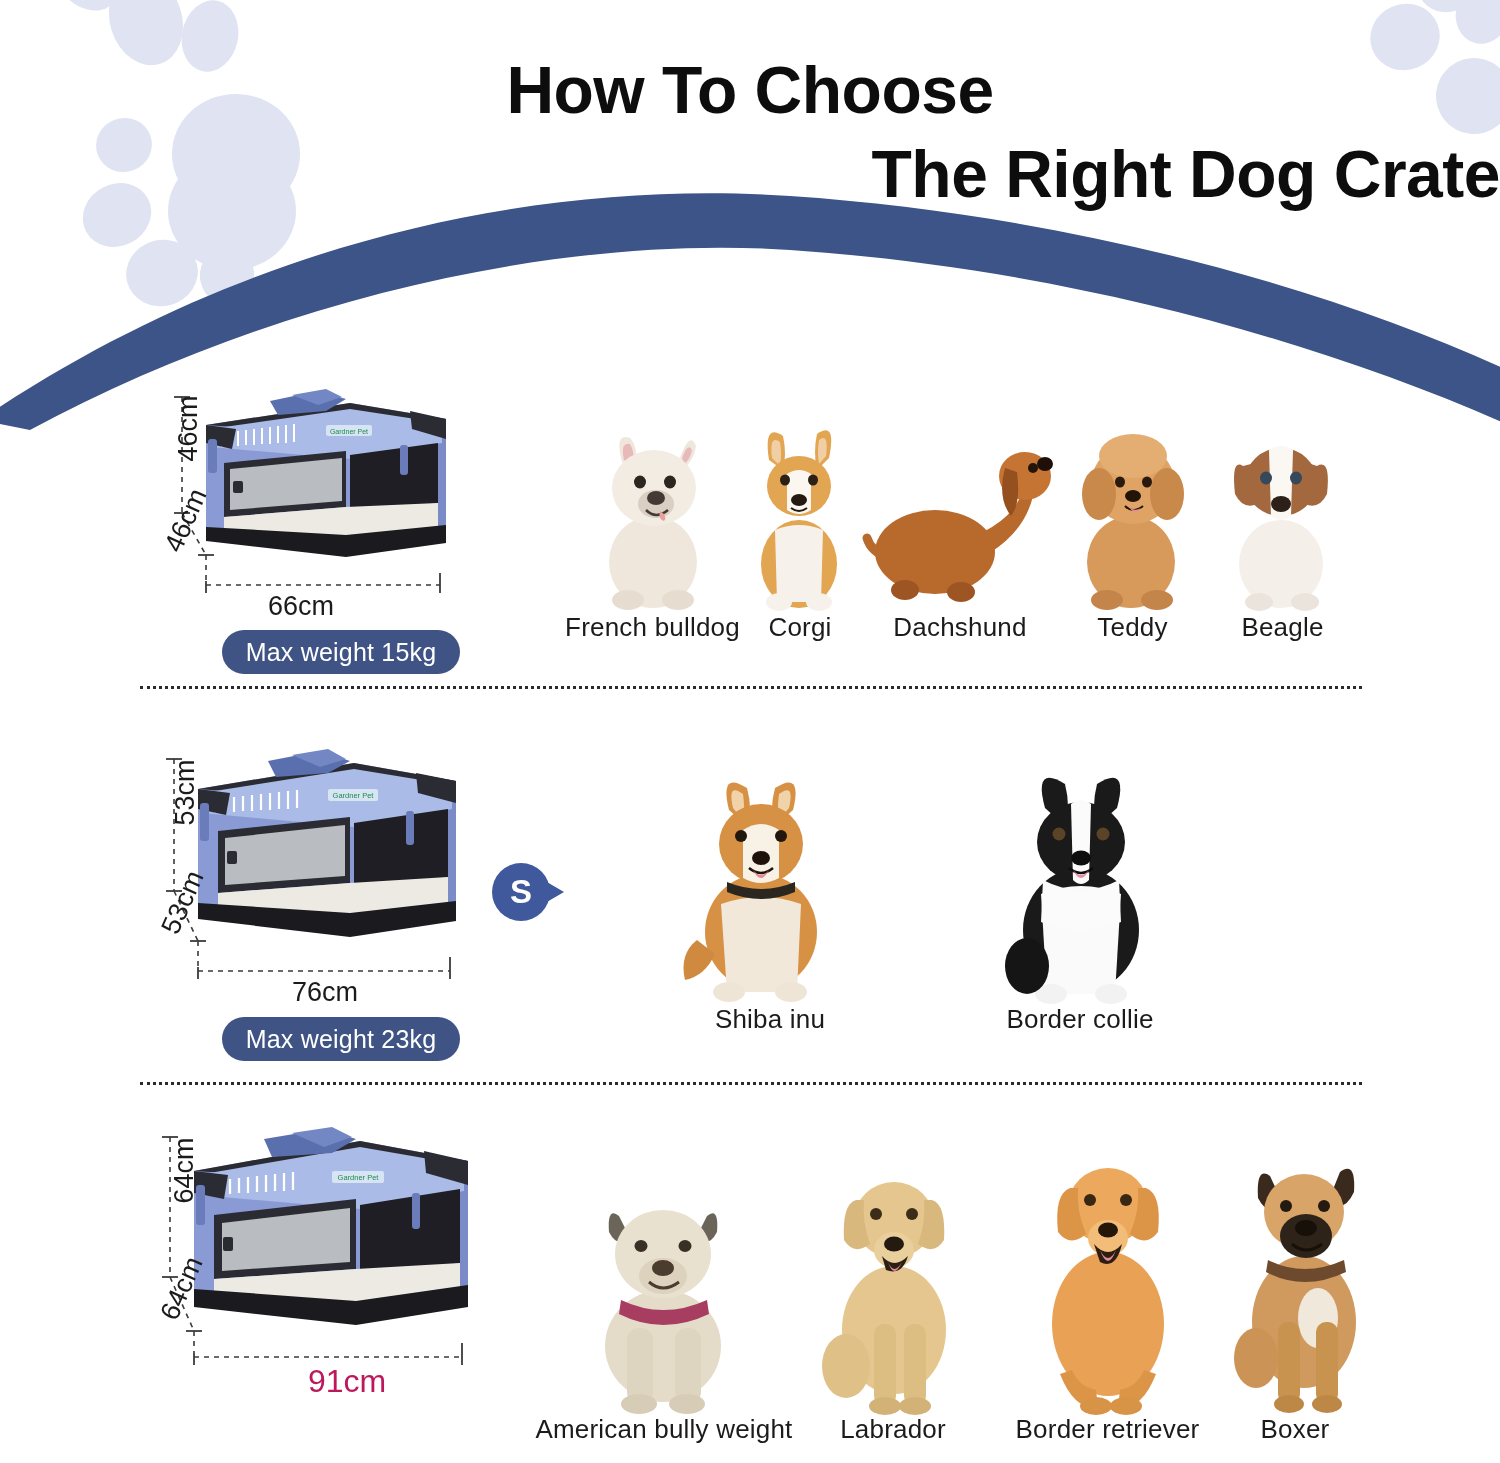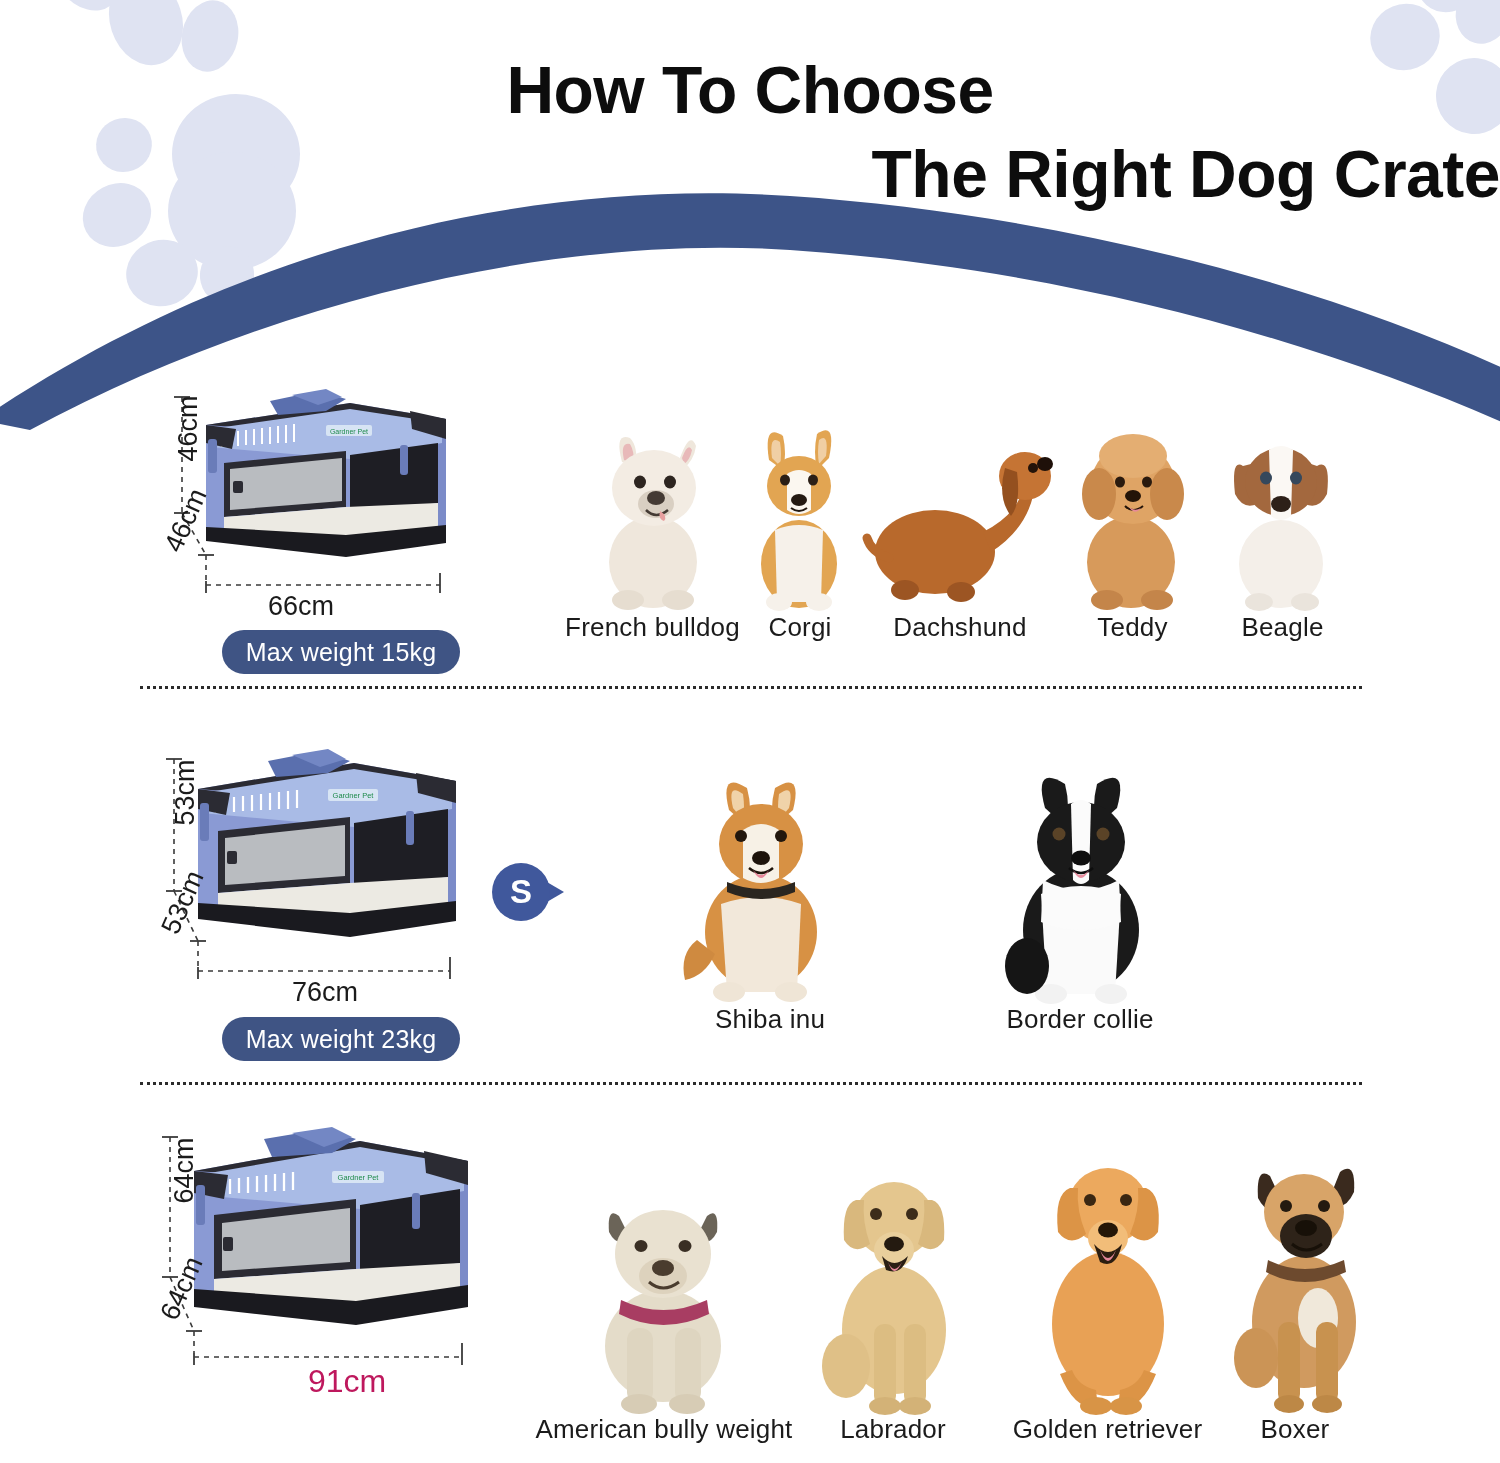--- a/index.html
+++ b/index.html
@@ -505,21 +505,21 @@
         <ellipse cx="90" cy="82" rx="40" ry="38" fill="#eca95e"></ellipse>
         <path d="M52 64 Q36 70 40 108 Q52 124 68 110 Q58 86 60 64 Z" fill="#dc9446"></path>
         <path d="M128 64 Q144 70 140 108 Q128 124 112 110 Q122 86 120 64 Z" fill="#dc9446"></path>
         <ellipse cx="90" cy="114" rx="20" ry="18" fill="#f2bd79"></ellipse>
         <ellipse cx="72" cy="76" rx="6" ry="6" fill="#3a2712"></ellipse>
         <ellipse cx="108" cy="76" rx="6" ry="6" fill="#3a2712"></ellipse>
         <ellipse cx="90" cy="106" rx="10" ry="7.5" fill="#241708"></ellipse>
         <path d="M76 120 Q90 136 104 120 Q98 146 82 138 Z" fill="#2b1d10"></path>
         <path d="M82 126 Q90 148 98 126 Q90 142 82 126 Z" fill="#e5879b"></path>
       </svg>
-      <div class="dog-name">Golden retriever</div>
+      <div class="dog-name">Border retriever</div>
     </div>
 
     <div class="dog-cell" style="left:690px;bottom:18px;width:150px;">
       <svg class="dog-art" width="170" height="282" viewBox="0 0 170 282">
         <ellipse cx="84" cy="190" rx="52" ry="66" fill="#d09a5f"></ellipse>
         <ellipse cx="98" cy="186" rx="20" ry="30" fill="#f0e8da"></ellipse>
         <rect x="58" y="190" width="22" height="82" rx="10" fill="#c8924f"></rect>
         <rect x="96" y="190" width="22" height="82" rx="10" fill="#c8924f"></rect>
         <ellipse cx="69" cy="272" rx="15" ry="9" fill="#bd8846"></ellipse>
         <ellipse cx="107" cy="272" rx="15" ry="9" fill="#bd8846"></ellipse>

